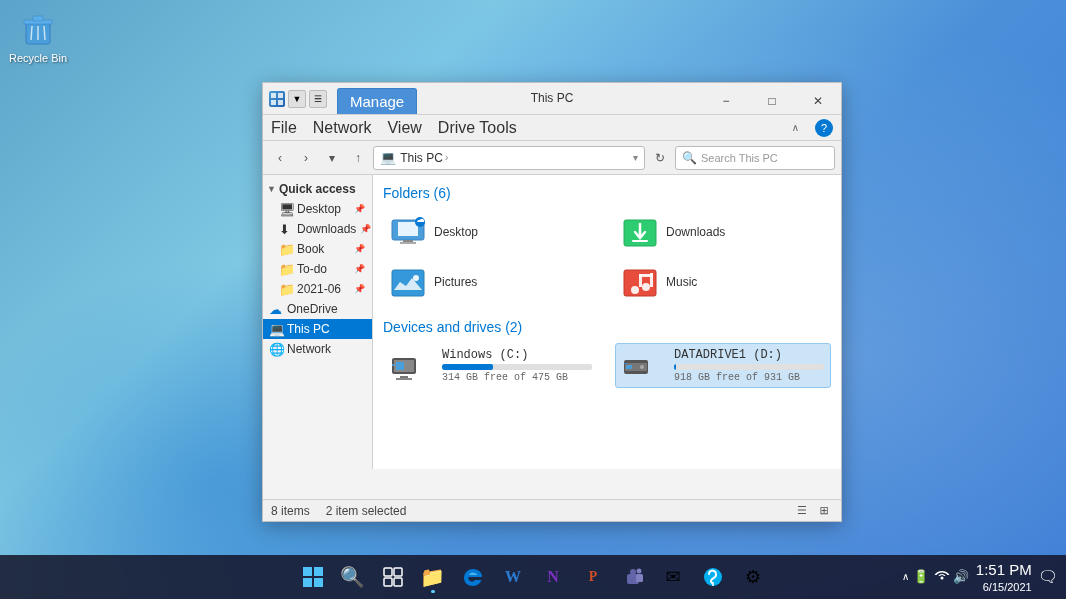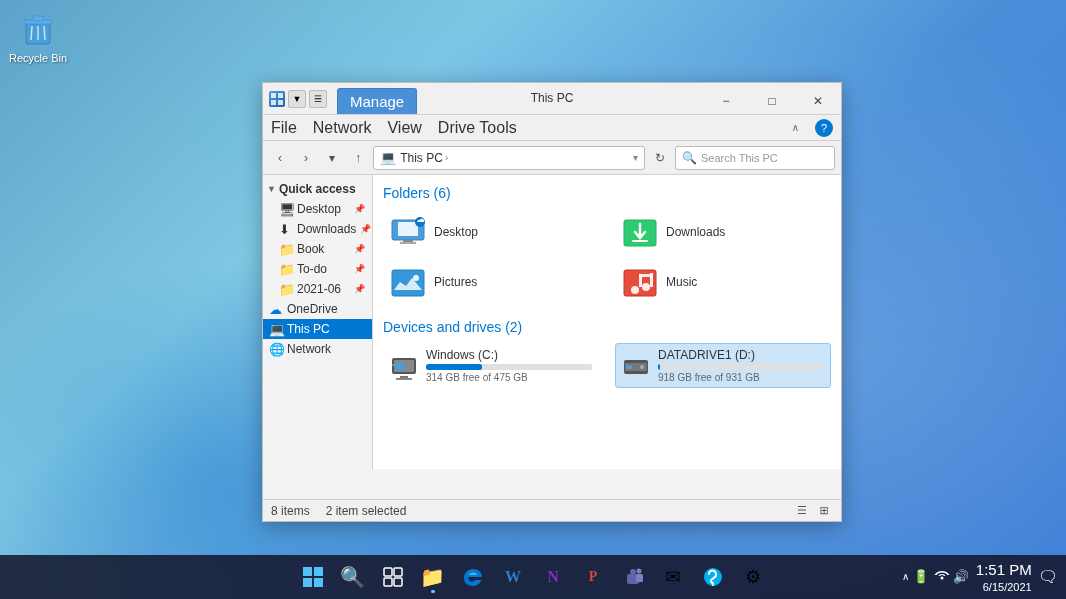--- a/index.html
+++ b/index.html
@@ -343,25 +343,26 @@
 
     
     .drives-grid {
       display: grid;
       grid-template-columns: repeat(2, 1fr);
       gap: 4px 16px;
     }
     .drive-item {
       display: flex;
       align-items: center;
-      gap: 8px;
+      gap: 24px;
       padding: 4px 6px;
       cursor: pointer;
       border-radius: 3px;
       border: 1px solid transparent;
+      font-family: Liberation Mono, monospace;
     }
     .drive-item.selected { background: #cce4f7; border-color: #90c8f0; }
     .drive-icon {
       width: 28px;
       height: 28px;
       display: flex;
       align-items: center;
       justify-content: center;
       font-size: 22px;
       flex-shrink: 0;

